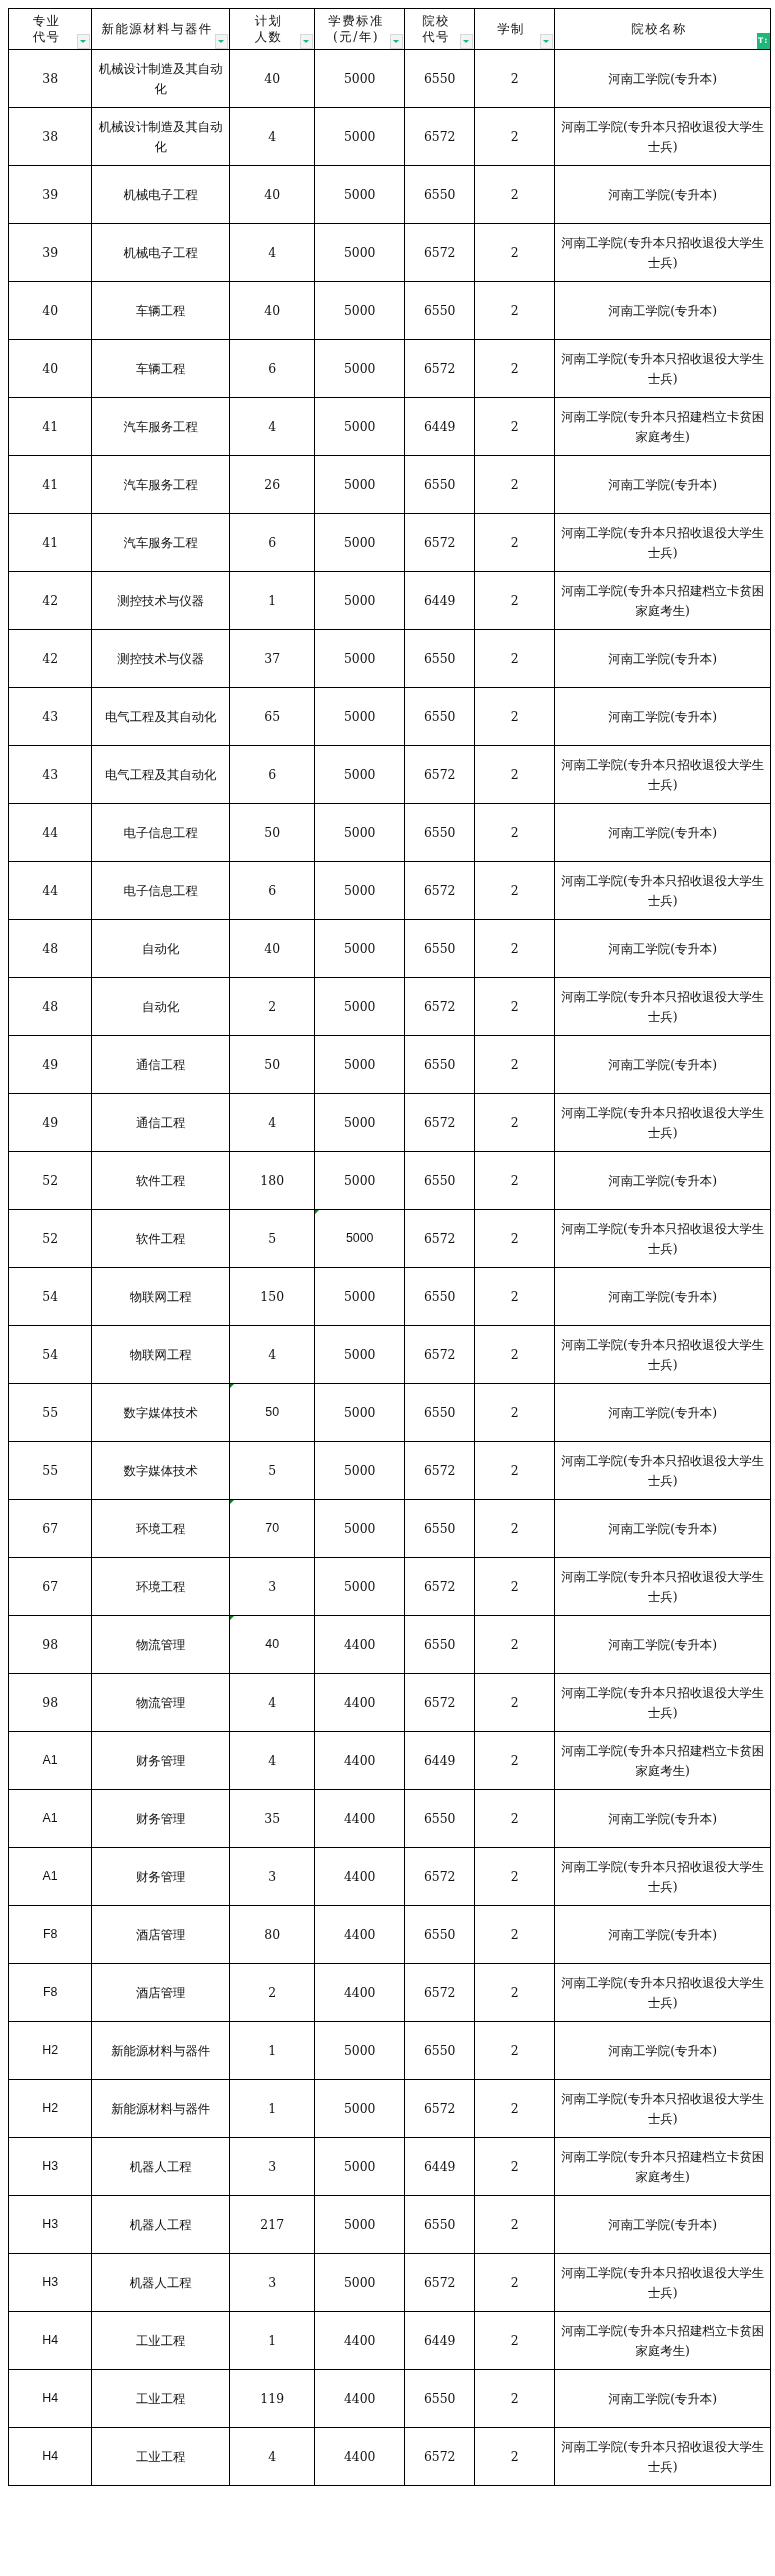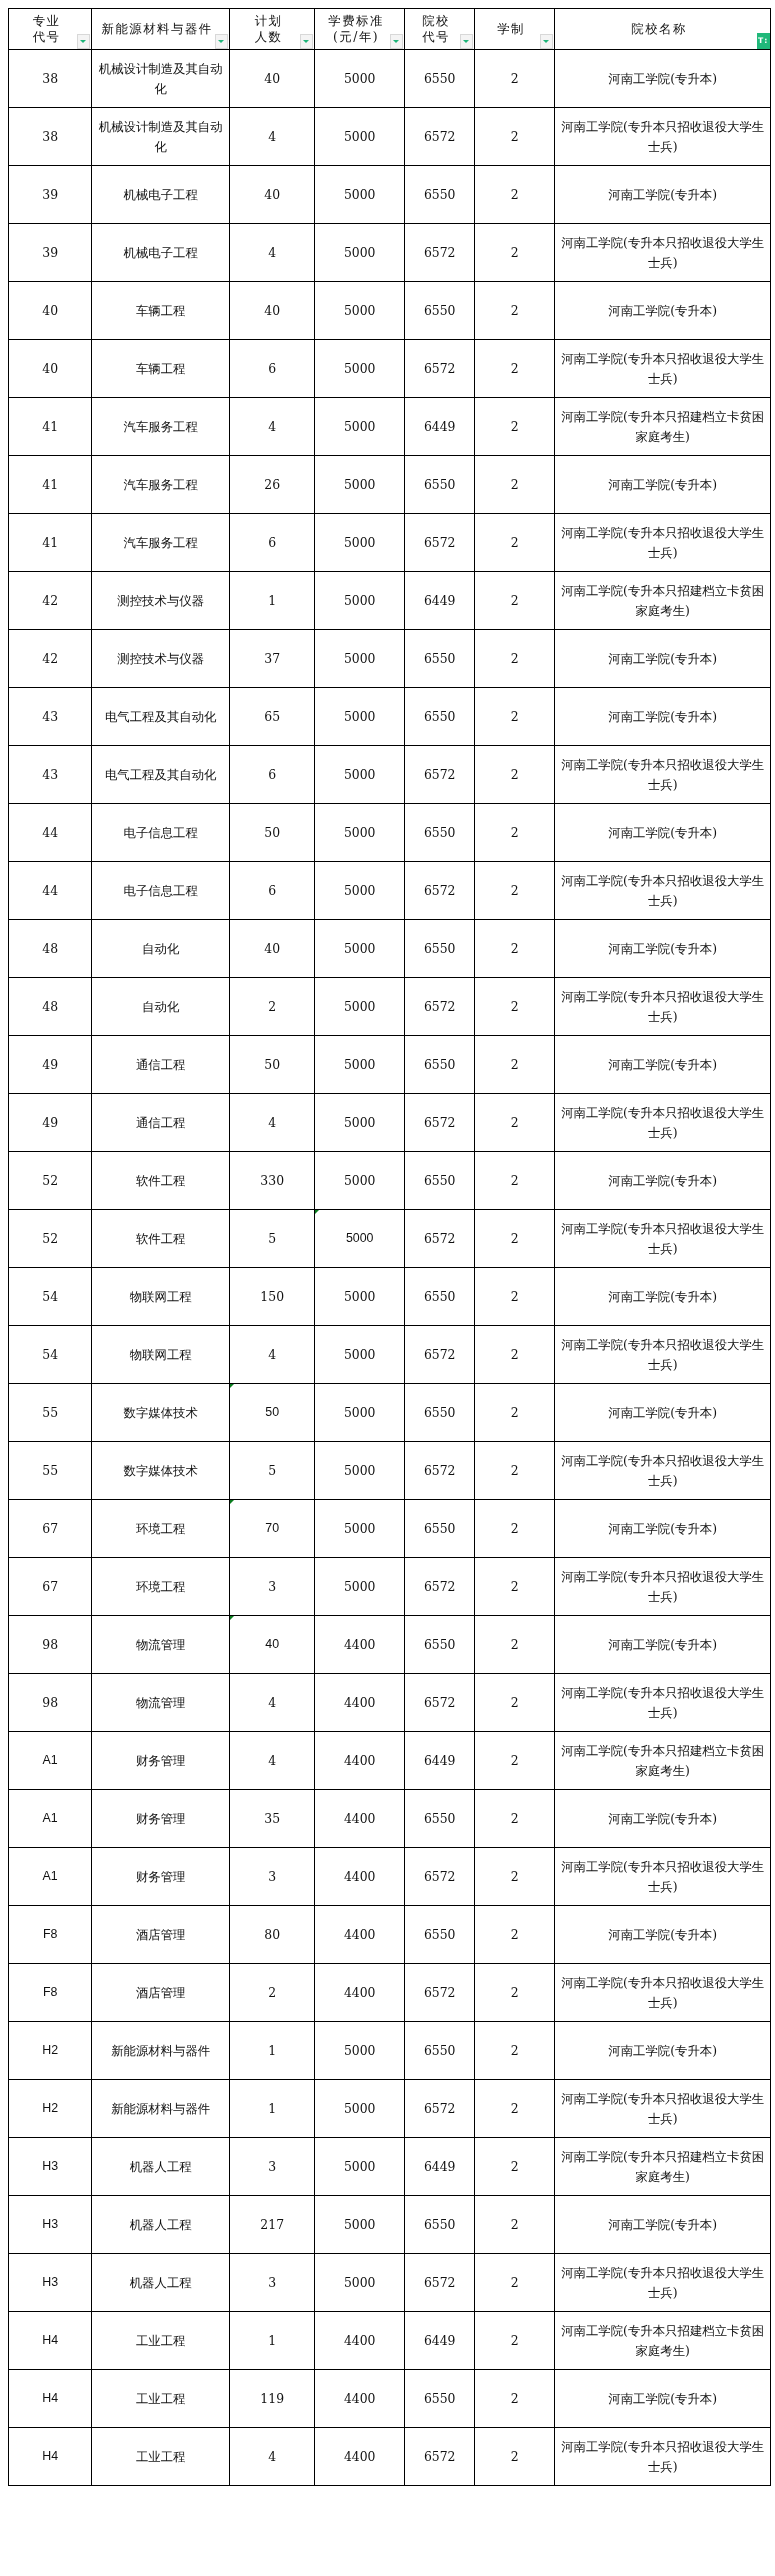--- a/index.html
+++ b/index.html
@@ -262,21 +262,21 @@
         <td><span class="cell-text">通信工程</span></td>
         <td><span class="cell-text">4</span></td>
         <td><span class="cell-text">5000</span></td>
         <td><span class="cell-text">6572</span></td>
         <td><span class="cell-text">2</span></td>
         <td><span class="cell-text school">河南工学院(专升本只招收退役大学生士兵)</span></td>
       </tr>
         <tr>
         <td><span class="cell-text">52</span></td>
         <td><span class="cell-text">软件工程</span></td>
-        <td><span class="cell-text">330</span></td>
+        <td><span class="cell-text">180</span></td>
         <td><span class="cell-text">5000</span></td>
         <td><span class="cell-text">6550</span></td>
         <td><span class="cell-text">2</span></td>
         <td><span class="cell-text school">河南工学院(专升本)</span></td>
       </tr>
         <tr>
         <td><span class="cell-text">52</span></td>
         <td><span class="cell-text">软件工程</span></td>
         <td><span class="cell-text">5</span></td>
         <td><span class="text-marker"></span><span class="cell-text sans">5000</span></td>

